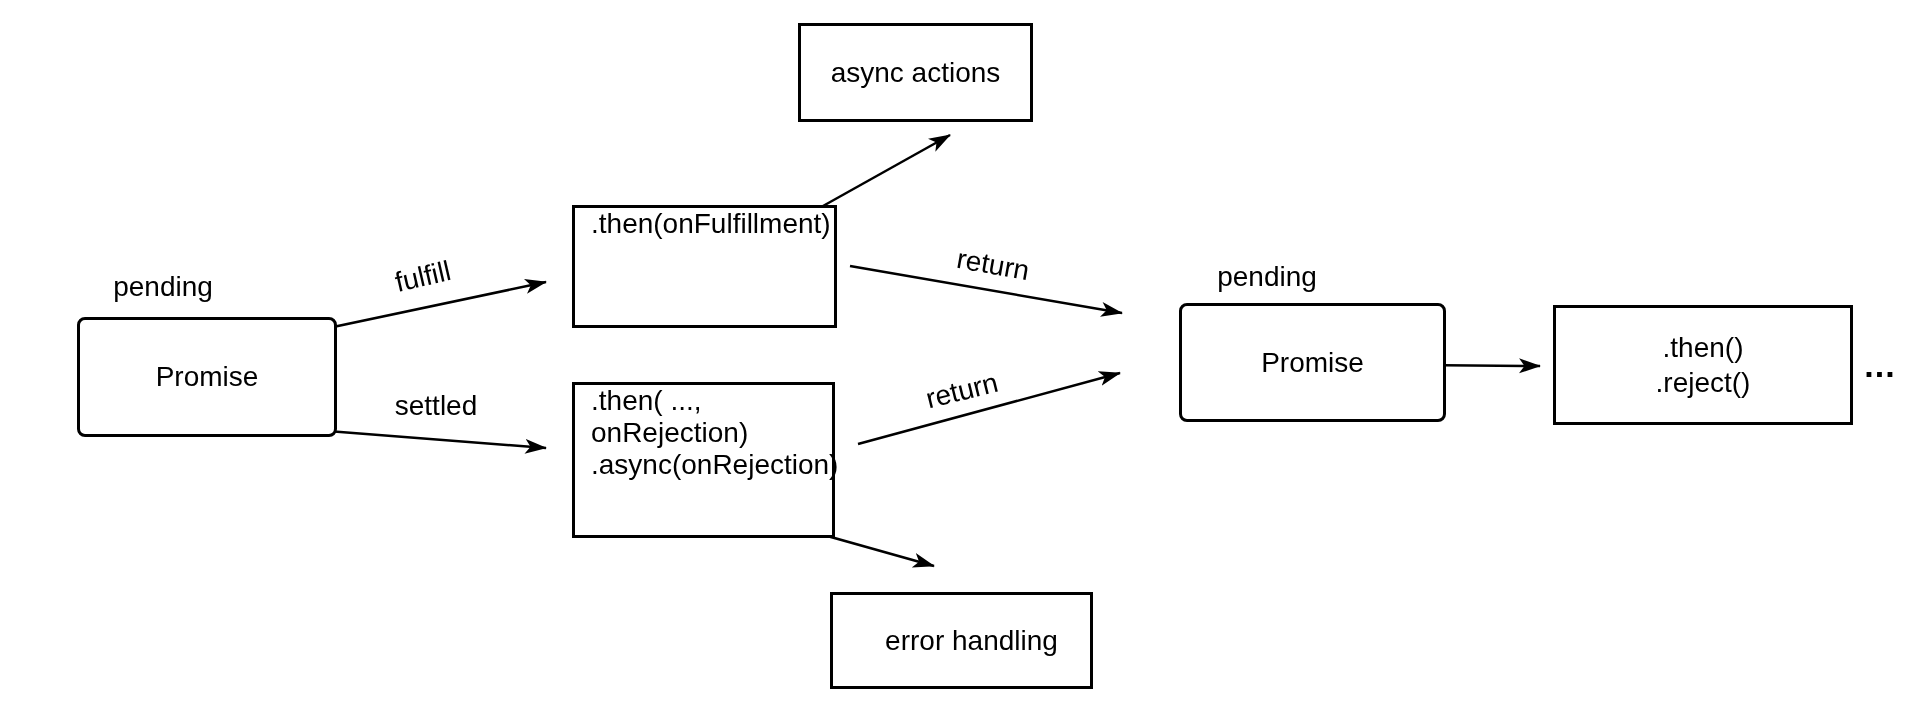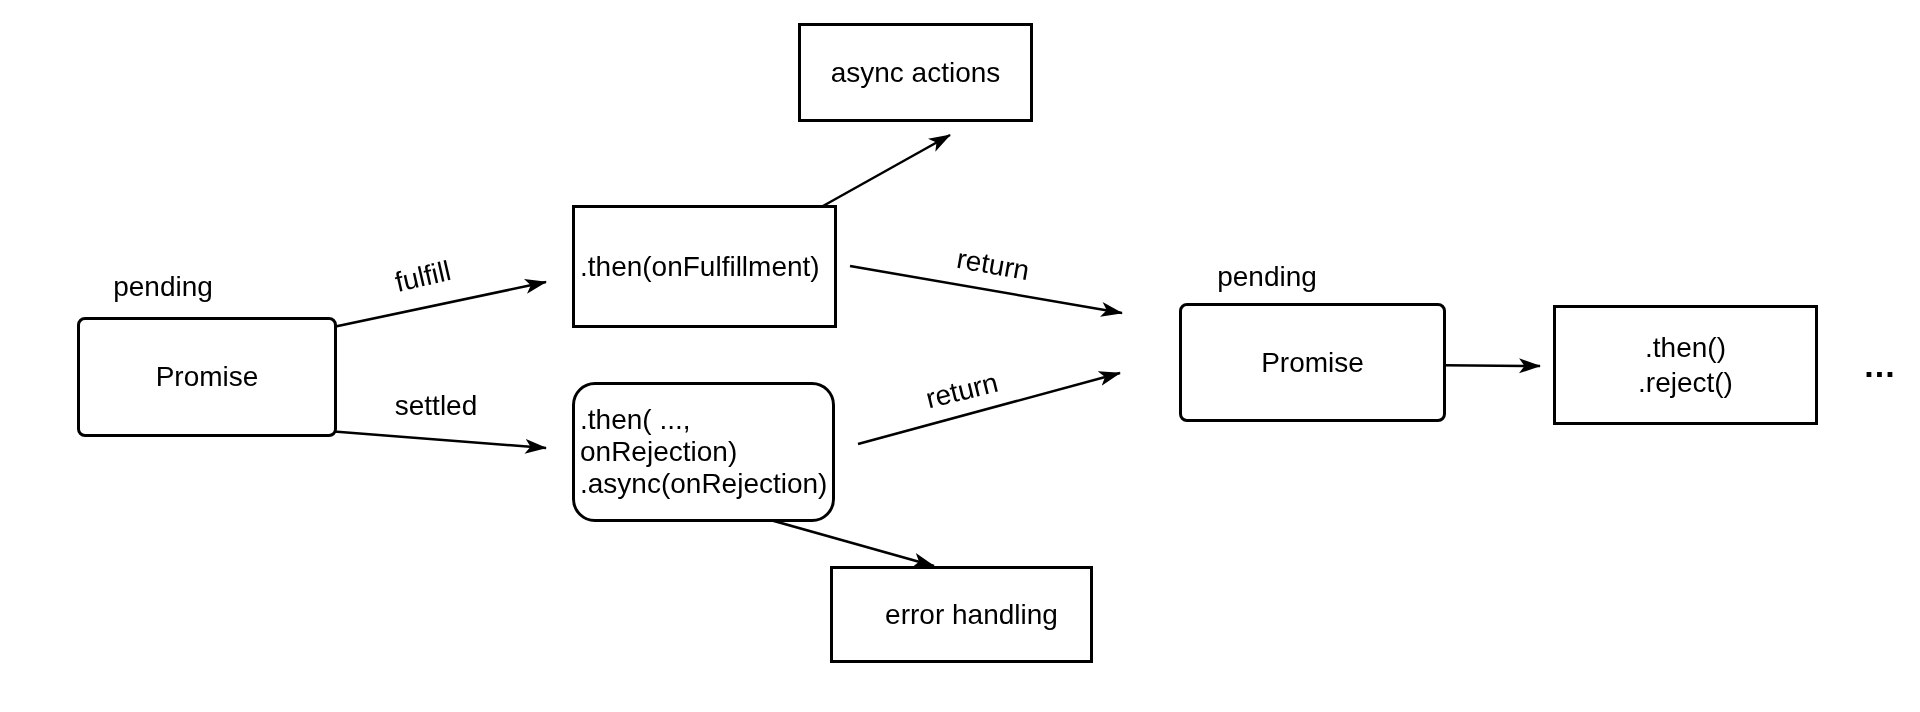--- a/index.html
+++ b/index.html
@@ -26,30 +26,30 @@
     flex-direction: column;
     align-items: center;
     justify-content: center;
     font-size: 28px;
     line-height: 32px;
   }
   .node.rounded { border-radius: 8px; margin-left: 44px; }
   .node.left-align {
     align-items: flex-start;
     text-align: left;
-    padding-left: 5px;
-    justify-content: center;
+    padding-left: 16px;
+    justify-content: flex-start;
   }
   #box-promise-1   { left: 33px;   top: 317px; width: 260px; height: 120px; }
   #box-then-fulfillment { left: 572px; top: 205px; width: 265px; height: 123px; }
-  #box-then-catch  { left: 572px;  top: 382px; width: 263px; height: 140px; border-radius: 23px; }
+  #box-then-catch  { left: 572px;  top: 382px; width: 263px; height: 156px; }
   #box-async       { left: 798px;  top: 23px;  width: 235px; height: 99px;  }
-  #box-error       { left: 830px;  top: 566px; width: 263px; height: 97px; padding-left: 20px;  }
+  #box-error       { left: 830px;  top: 592px; width: 263px; height: 97px; padding-left: 20px;  }
   #box-promise-2   { left: 1135px; top: 303px; width: 267px; height: 119px; }
-  #box-then-catch-2{ left: 1553px; top: 305px; width: 265px; height: 120px; line-height: 35px; }
+  #box-then-catch-2{ left: 1553px; top: 305px; width: 300px; height: 120px; line-height: 35px; }
   
   .free-label {
     position: absolute;
     font-size: 28px;
     line-height: 32px;
     text-align: center;
     white-space: nowrap;
   }
   #label-pending-1 { left: 43px;   top: 271px; width: 240px; }
   #label-settled   { left: 558px;  top: 150px; width: 240px; }

